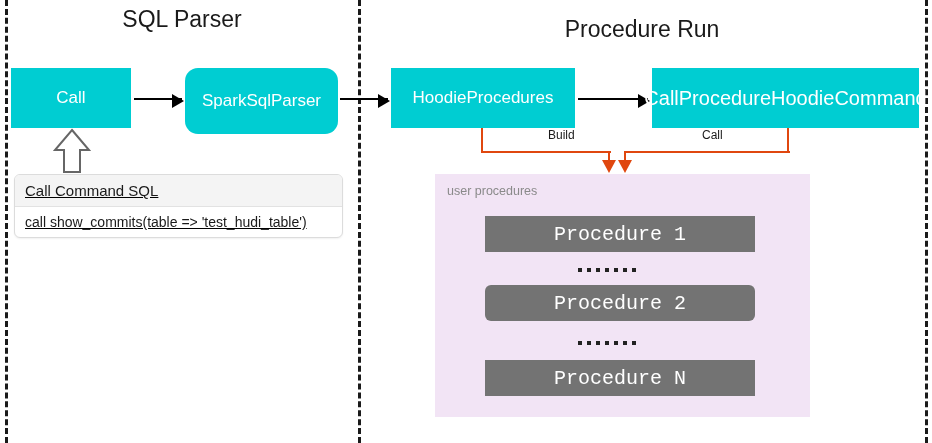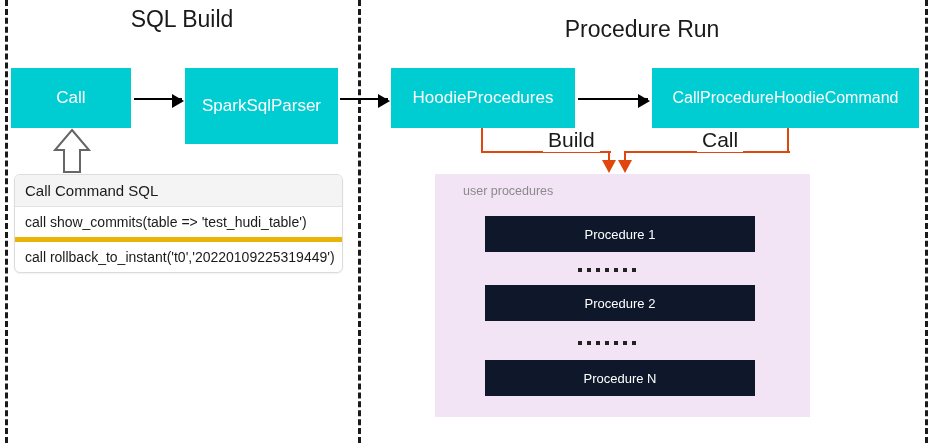--- a/index.html
+++ b/index.html
@@ -38,21 +38,21 @@
     background: #00cdd2;
     color: #ffffff;
     display: flex;
     align-items: center;
     justify-content: center;
     text-align: center;
     font-size: 17px;
     line-height: 1.25;
     box-sizing: border-box;
   }
-  .node.small { font-size: 16px; }
+  .node.small { font-size: 20px; }
   .arrow-h {
     position: absolute;
     height: 0;
     border-top: 2.5px solid #000000;
   }
   .arrow-h::after {
     content: "";
     position: absolute;
     right: -2px;
     top: -6px;
@@ -92,30 +92,30 @@
   .proc-panel {
     position: absolute;
     background: #f2e4f5;
   }
   .proc-panel-label {
     position: absolute;
     left: 12px;
     top: 10px;
     font-size: 12.5px;
     color: #8a8a8a;
-    margin-left: 16px;
   }
   .proc-box {
     position: absolute;
-    background: #0f172a;
+    background: #737373;
     color: #ffffff;
     display: flex;
     align-items: center;
     justify-content: center;
-    font-size: 13px;
+    font-size: 20px;
+    font-family: Liberation Mono, monospace;
   }
   .dots {
     position: absolute;
     display: flex;
     gap: 5px;
     align-items: center;
   }
   .dots span {
     display: block;
     width: 4px;
@@ -135,65 +135,64 @@
   .conn-arrowhead {
     position: absolute;
     width: 0;
     height: 0;
     border-left: 7px solid transparent;
     border-right: 7px solid transparent;
     border-top: 13px solid #e0470f;
   }
   .conn-label {
     position: absolute;
-    font-size: 21px;
+    font-size: 12px;
     color: #1a1a1a;
     background: #ffffff;
     padding: 0 5px;
     white-space: nowrap;
   }
 </style>
 </head>
 <body>
 
 <div id="canvas">
 
   <div class="divider" style="left:5px;"></div>
   <div class="divider" style="left:358px;"></div>
   <div class="divider" style="left:925px;"></div>
 
-  <div class="section-title" style="left:8px; top:6px; width:348px;">SQL Build</div>
+  <div class="section-title" style="left:8px; top:6px; width:348px;">SQL Parser</div>
   <div class="section-title" style="left:361px; top:16px; width:562px;">Procedure Run</div>
 
   <div class="node" style="left:11px; top:68px; width:120px; height:60px; flex-direction:column;">
     <span>Call</span>
   </div>
 
   <div class="arrow-h" style="left:134px; top:98px; width:48px;"></div>
 
-  <div class="node" style="left:185px; top:68px; width:153px; height:76px;">SparkSqlParser</div>
+  <div class="node" style="left:185px; top:68px; width:153px; height:66px;border-radius:13px;">SparkSqlParser</div>
 
   <div class="arrow-h" style="left:340px; top:98px; width:48px;"></div>
 
   <div class="node" style="left:391px; top:68px; width:184px; height:60px;">HoodieProcedures</div>
 
   <div class="arrow-h" style="left:578px; top:98px; width:70px;"></div>
 
   <div class="node small" style="left:652px; top:68px; width:267px; height:60px;">CallProcedureHoodieCommand</div>
 
   <div class="hollow-arrow" style="left:52px; top:128px; width:40px; height:45px;">
     <svg width="40" height="45" viewBox="0 0 40 45">
       <polygon points="20,2 37,22 28,22 28,44 12,44 12,22 3,22" fill="#ffffff" stroke="#666666" stroke-width="2" stroke-linejoin="miter"></polygon>
     </svg>
   </div>
 
-  <div class="sql-table" style="left:14px; top:174px; width:329px;">
+  <div class="sql-table" style="left:14px; top:174px; width:329px;text-decoration:underline;">
     <div class="sql-head">Call Command SQL</div>
     <div class="sql-row">call show_commits(table =&gt; 'test_hudi_table')</div>
-    <div class="sql-row">call rollback_to_instant('t0','20220109225319449')</div>
   </div>
 
   <div class="conn-v" style="left:481px; top:128px; height:25px;"></div>
   <div class="conn-h" style="left:481px; top:151px; width:130px;"></div>
   <div class="conn-v" style="left:608px; top:151px; height:11px;"></div>
   <div class="conn-arrowhead" style="left:602px; top:160px;"></div>
   <div class="conn-label" style="left:543px; top:128px;">Build</div>
 
   <div class="conn-v" style="left:787px; top:128px; height:25px;"></div>
   <div class="conn-h" style="left:624px; top:151px; width:166px;"></div>
@@ -210,21 +209,21 @@
   <div class="dots" style="left:578px; top:268px;">
     <span></span>
     <span></span>
     <span></span>
     <span></span>
     <span></span>
     <span></span>
     <span></span>
   </div>
 
-  <div class="proc-box" style="left:485px; top:285px; width:270px; height:36px;">Procedure 2</div>
+  <div class="proc-box" style="left:485px; top:285px; width:270px; height:36px;border-radius:6px;">Procedure 2</div>
 
   <div class="dots" style="left:578px; top:341px;">
     <span></span>
     <span></span>
     <span></span>
     <span></span>
     <span></span>
     <span></span>
     <span></span>
   </div>

